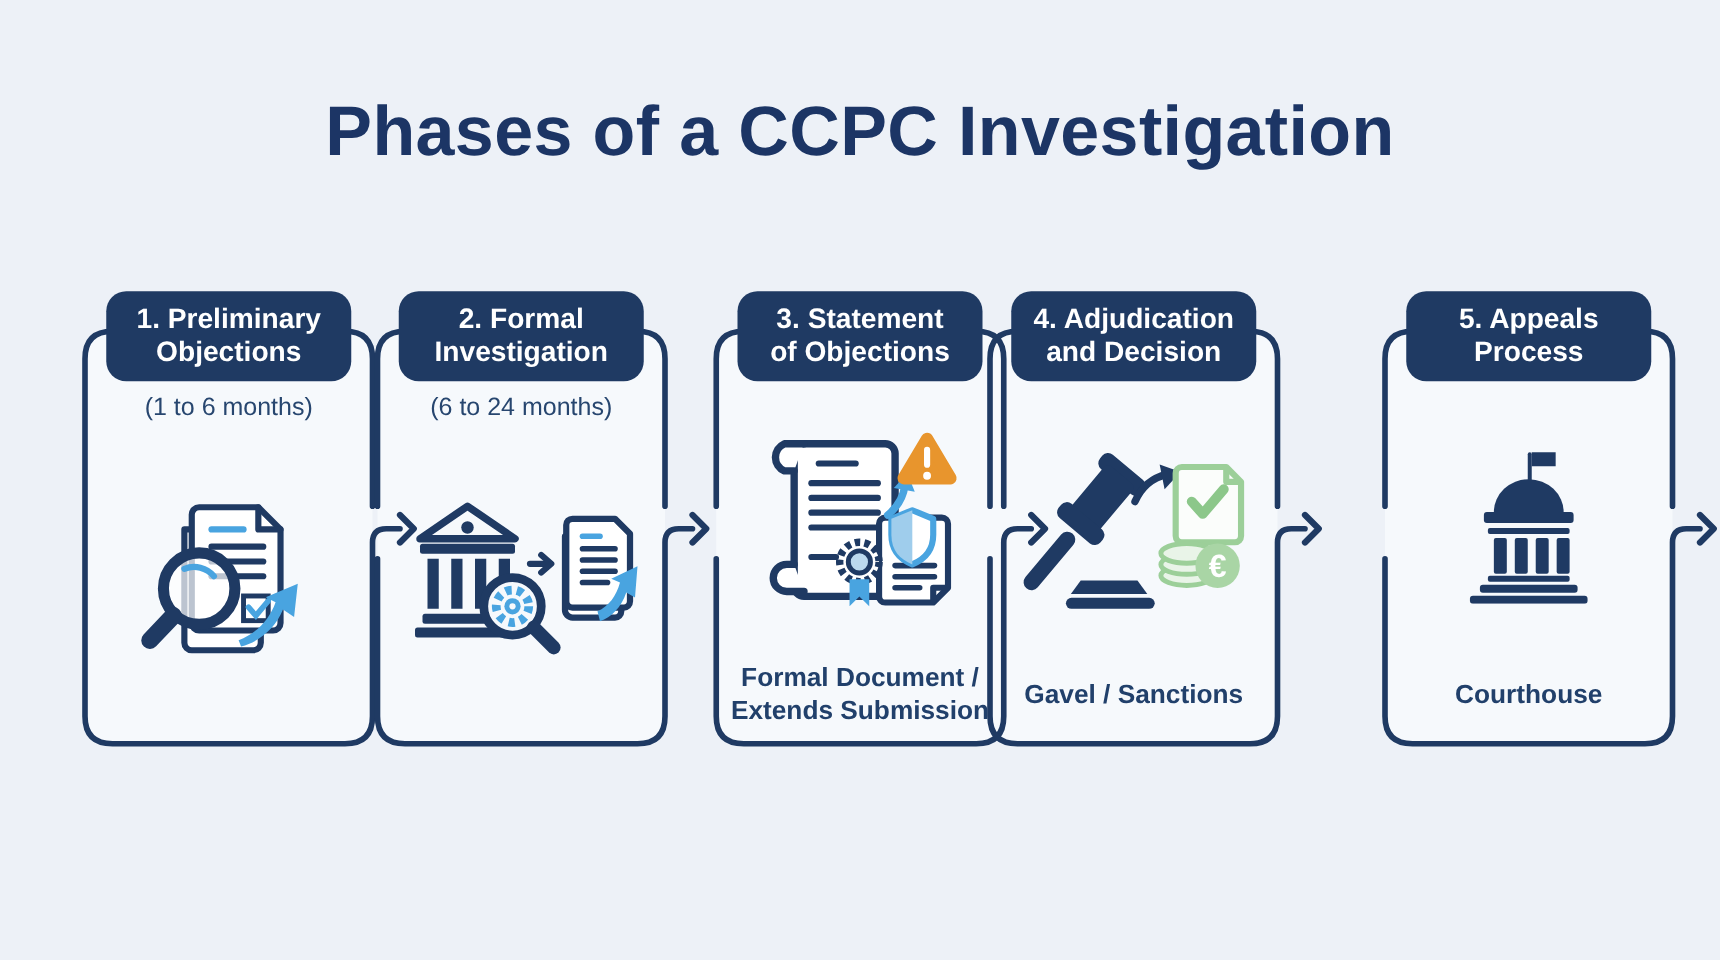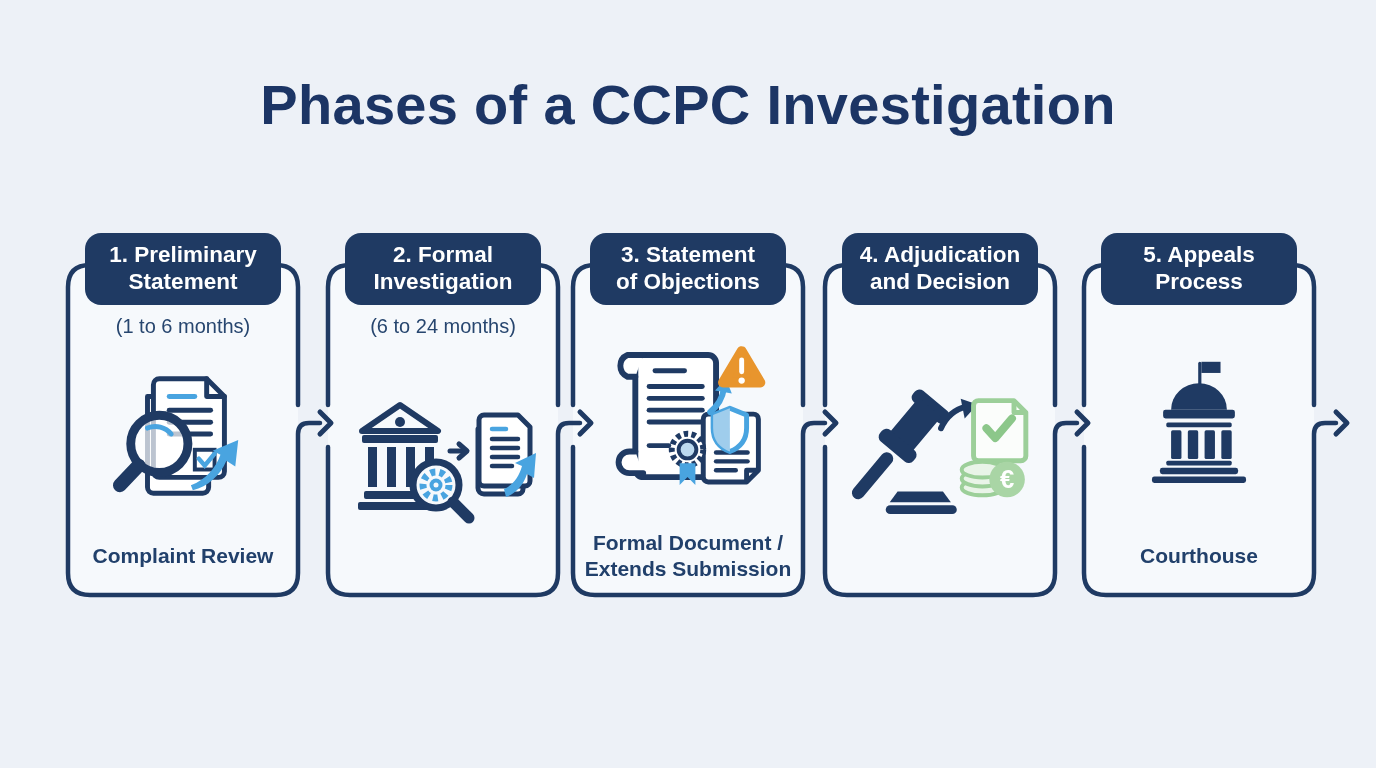--- a/index.html
+++ b/index.html
@@ -10,21 +10,21 @@
   }
   .title{
     position:absolute;top:72px;left:0;width:100%;
     text-align:center;font-size:56px;font-weight:700;
     color:#1c3565;letter-spacing:.3px;
   }
   .card{
     position:absolute;top:265px;width:230px;height:330px;
     background:#f6f9fc;border-radius:24px;
   }
-  .c1{left:68px}.c2{left:328px}.c3{left:573px}.c4{left:825px}.c5{left:1084px}
+  .c1{left:68px}.c2{left:302px}.c3{left:573px}.c4{left:792px}.c5{left:1108px}
   .bsvg{position:absolute;left:-8px;top:-8px;z-index:2;pointer-events:none;}
   .badge{
     position:absolute;z-index:3;left:50%;transform:translateX(-50%);
     top:-32px;width:196px;min-height:72px;box-sizing:border-box;
     display:flex;flex-direction:column;align-items:center;justify-content:center;
     background:#1f3a63;color:#ffffff;border-radius:16px;
     font-size:22.5px;font-weight:700;line-height:1.18;text-align:center;
     padding:8px 4px;
   }
   .content{
@@ -49,21 +49,21 @@
 
 <div class="title">Phases of a CCPC Investigation</div>
 
 <div class="card c1">
   <svg class="bsvg" width="284" height="346" viewBox="-8 -8 284 346" fill="none">
     <path d="M 230 140 V 22 Q 230 0 208 0 H 22 Q 0 0 0 22 V 308 Q 0 330 22 330 H 208 Q 230 330 230 308 V 169 Q 230 158 241 158 H 252" stroke="#1f3a63" stroke-width="4.5" stroke-linecap="round"></path>
     <path d="M 252 147 L 263 158 L 252 169" stroke="#1f3a63" stroke-width="5" stroke-linecap="round" stroke-linejoin="round"></path>
   </svg>
   <div class="badge">
     <span>1. Preliminary</span>
-    <span>Statement</span>
+    <span>Objections</span>
   </div>
   <div class="content">
     <div class="duration">(1 to 6 months)</div>
     <div class="icon-wrap">
       <svg width="158" height="143" viewBox="0 0 160 145">
         <g stroke="#1f3a63" stroke-width="5" fill="#ffffff" stroke-linejoin="round" stroke-linecap="round">
           <path d="M44 34 h62 v92 a6 6 0 0 1 -6 6 H50 a6 6 0 0 1 -6 -6 z"></path>
           <path d="M56 16 h48 l18 18 v76 a6 6 0 0 1 -6 6 H56 a6 6 0 0 1 -6 -6 V22 a6 6 0 0 1 6 -6 z"></path>
           <path d="M104 16 v18 h18" fill="none"></path>
         </g>
@@ -74,21 +74,20 @@
             <line x1="66" y1="72" x2="108" y2="72"></line>
         </g>
         <rect x="92" y="88" width="20" height="20" fill="#ffffff" stroke="#1f3a63" stroke-width="4"></rect>
         <path d="M96 97 l6 7 l10 -12" stroke="#49a4e0" stroke-width="4.5" fill="none" stroke-linecap="round"></path>
         <path d="M88 124 C 103 118 113 107 118 93 L 110 89 L 136 78 L 133 105 L 124 99 C 118 114 105 125 90 129 Z" fill="#49a4e0"></path>
         <circle cx="56" cy="82" r="29" fill="rgba(255,255,255,0.7)" stroke="#1f3a63" stroke-width="9"></circle>
         <path d="M44 66 a21 21 0 0 1 24 6" stroke="#49a4e0" stroke-width="5" fill="none" stroke-linecap="round"></path>
         <line x1="35" y1="104" x2="16" y2="124" stroke="#1f3a63" stroke-width="14" stroke-linecap="round"></line>
       </svg>
     </div>
-    <div class="caption">Complaint Review</div>
   </div>
 </div>
 
 <div class="card c2">
   <svg class="bsvg" width="284" height="346" viewBox="-8 -8 284 346" fill="none">
     <path d="M 230 140 V 22 Q 230 0 208 0 H 22 Q 0 0 0 22 V 140" stroke="#1f3a63" stroke-width="4.5" stroke-linecap="round"></path>
     <path d="M 0 182 V 308 Q 0 330 22 330 H 208 Q 230 330 230 308 V 169 Q 230 158 241 158 H 252" stroke="#1f3a63" stroke-width="4.5" stroke-linecap="round"></path>
     <path d="M 252 147 L 263 158 L 252 169" stroke="#1f3a63" stroke-width="5" stroke-linecap="round" stroke-linejoin="round"></path>
   </svg>
   <div class="badge">
@@ -207,20 +206,21 @@
         <path d="M142 56 l9 10 l17 -20" stroke="#8cc78a" stroke-width="8" fill="none" stroke-linecap="round" stroke-linejoin="round"></path>
         <g stroke="#9ccf99" stroke-width="4" fill="#e9f4e8">
           <ellipse cx="138" cy="116" rx="21" ry="8"></ellipse>
           <ellipse cx="138" cy="107" rx="21" ry="8"></ellipse>
           <ellipse cx="138" cy="98" rx="21" ry="8"></ellipse>
         </g>
         <circle cx="163" cy="108" r="18" fill="#a9d5a5"></circle>
         <text x="163" y="117" text-anchor="middle" font-size="26" font-weight="bold" fill="#ffffff">€</text>
       </svg>
     </div>
+    <div class="caption">Gavel / Sanctions</div>
   </div>
 </div>
 
 <div class="card c5">
   <svg class="bsvg" width="284" height="346" viewBox="-8 -8 284 346" fill="none">
     <path d="M 230 140 V 22 Q 230 0 208 0 H 22 Q 0 0 0 22 V 140" stroke="#1f3a63" stroke-width="4.5" stroke-linecap="round"></path>
     <path d="M 0 182 V 308 Q 0 330 22 330 H 208 Q 230 330 230 308 V 169 Q 230 158 241 158 H 252" stroke="#1f3a63" stroke-width="4.5" stroke-linecap="round"></path>
     <path d="M 252 147 L 263 158 L 252 169" stroke="#1f3a63" stroke-width="5" stroke-linecap="round" stroke-linejoin="round"></path>
   </svg>
   <div class="badge">

